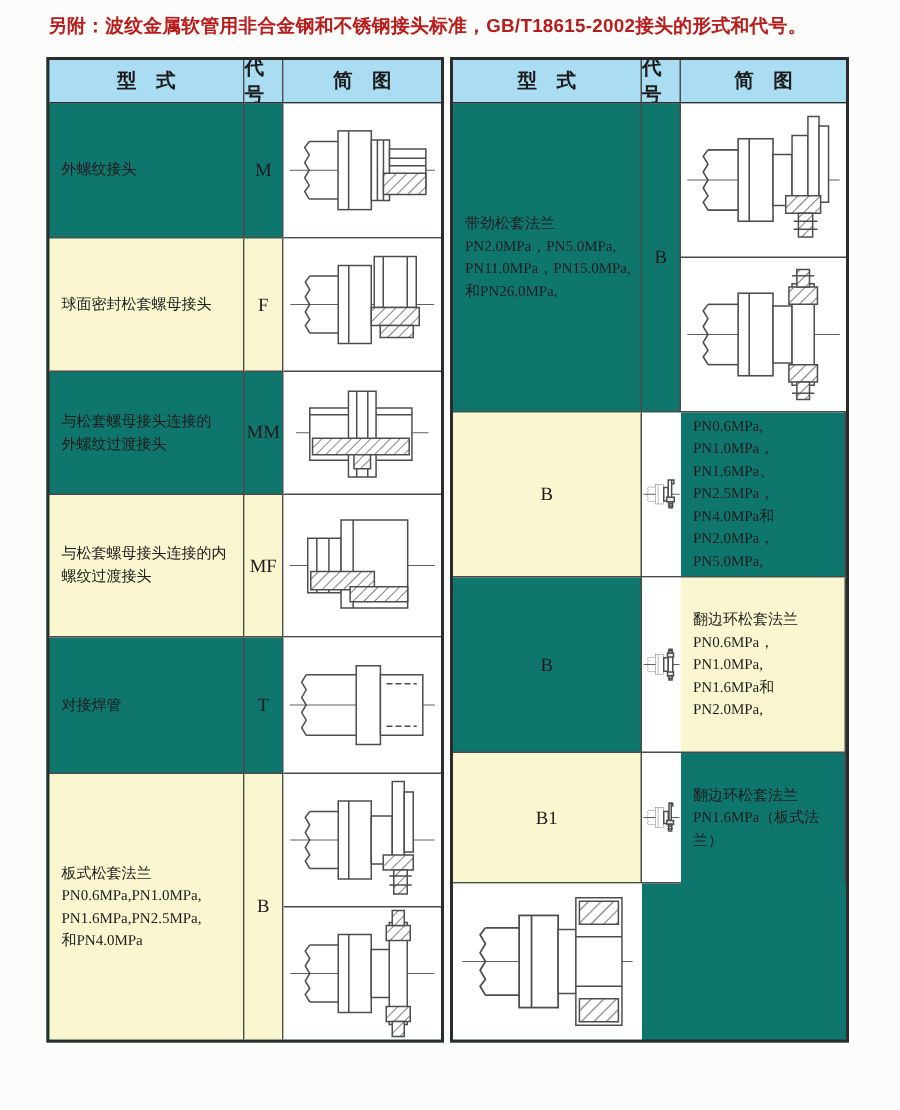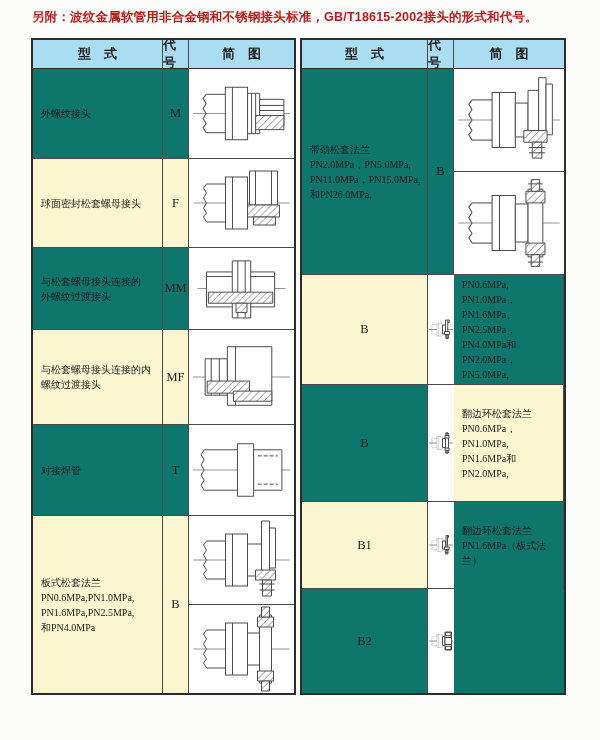--- a/index.html
+++ b/index.html
@@ -301,21 +301,20 @@
             <rect x="71" y="62" width="8" height="18" fill="url(#h45)"></rect>
             <line x1="68" y1="67" x2="82" y2="67"></line>
               <line x1="68" y1="74" x2="82" y2="74"></line>
           </g>
         </svg>
       </div>
     </div>
 
     <div class="c type lr">翻边环松套法兰
 PN1.6MPa（板式法兰）</div>
-    <div class="c code lr">B2</div>
     <div class="c sk lc lr">
       <div class="sub">
         <svg class="draw" viewBox="0 0 104 88">
           <g stroke="#4d4d4d" fill="none">
             <line x1="4" y1="44" x2="100" y2="44" stroke-width="0.6"></line>
             <use href="#sym-hose"></use>
             <rect x="58" y="26" width="10" height="36" fill="#ffffff"></rect>
             <rect x="68" y="8" width="26" height="72" fill="#ffffff"></rect>
             <rect x="70" y="10" width="22" height="13" fill="url(#h45)"></rect>
             <rect x="70" y="65" width="22" height="13" fill="url(#h45)"></rect>

